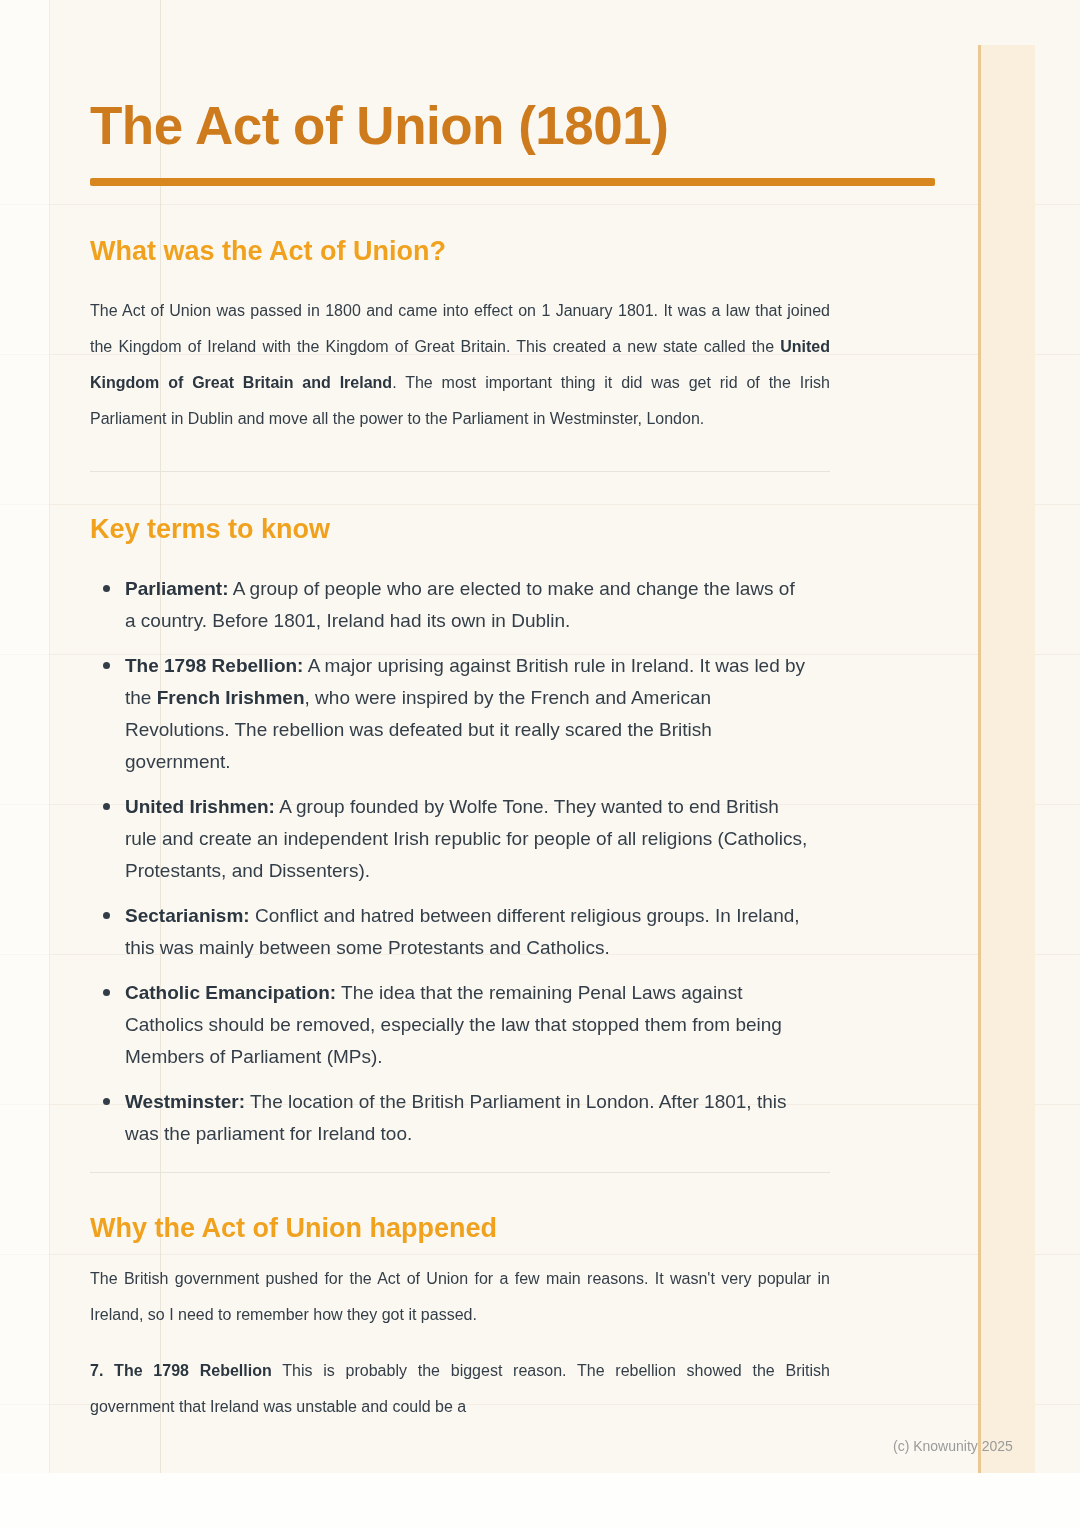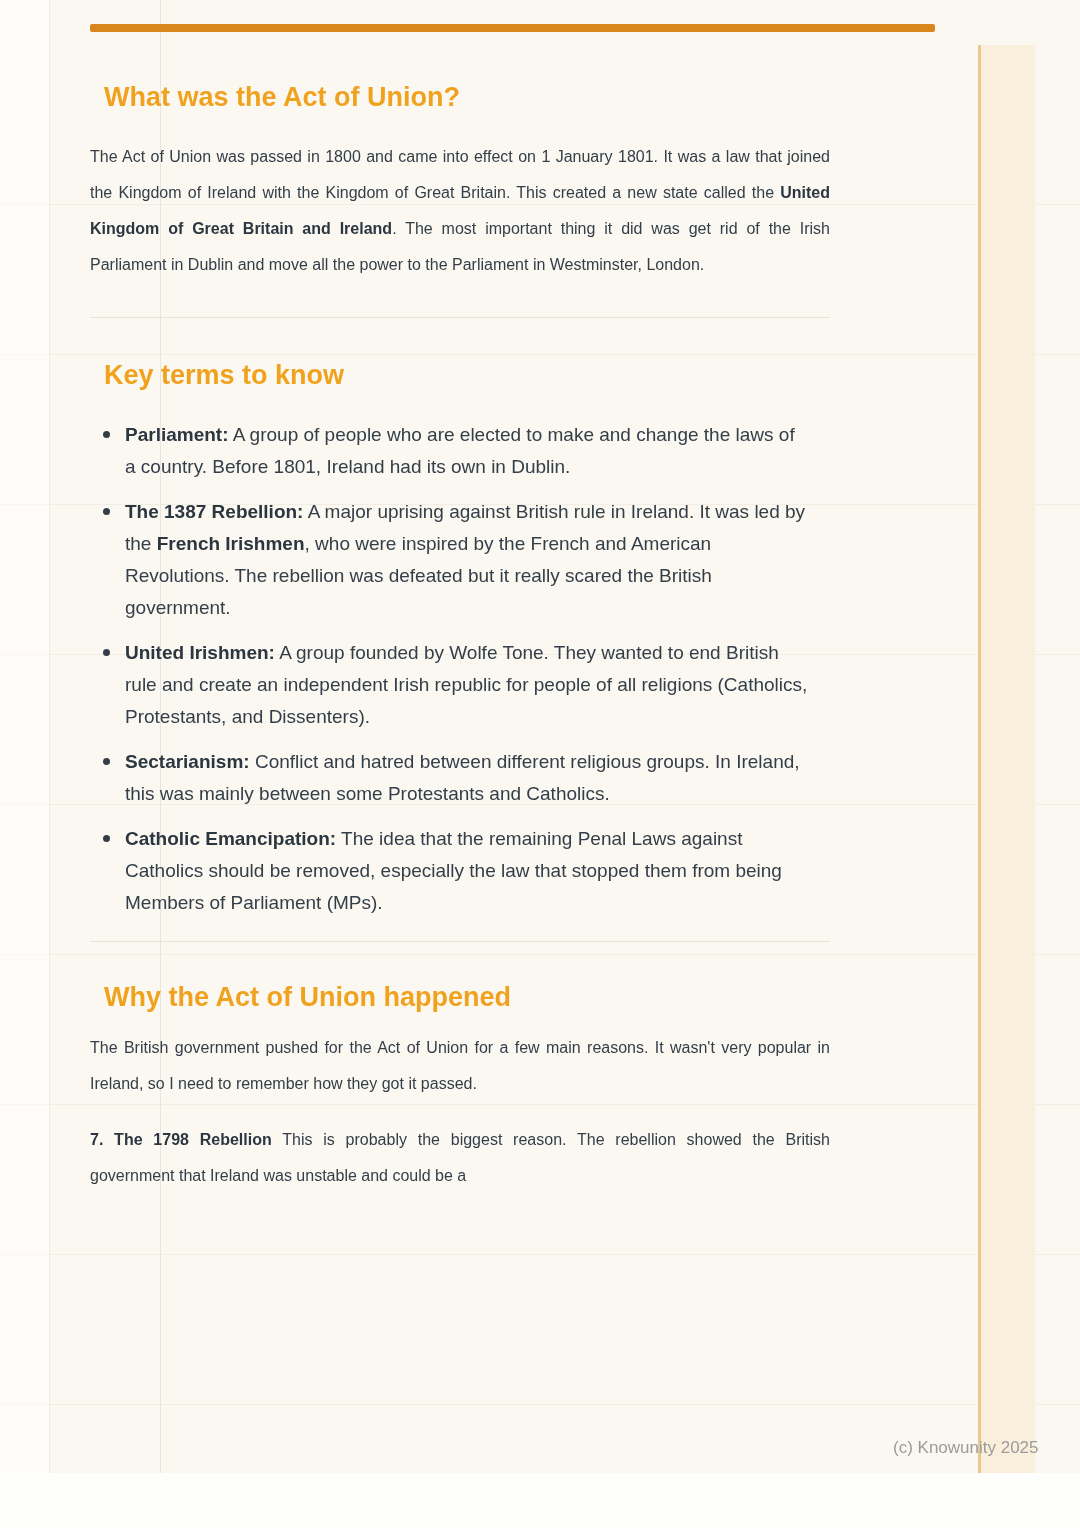--- a/index.html
+++ b/index.html
@@ -48,21 +48,21 @@
     letter-spacing: -0.5px;
     color: #ce7b1e;
   }
   .title-rule {
     margin-top: 24px;
     width: 845px; height: 8px;
     background: #d8861e;
     border-radius: 2px;
   }
   .section-heading {
-    margin: 14px;
+    margin: 0;
     font-size: 27px; font-weight: 700; line-height: 31px;
     color: #f0a21f;
   }
   .h-intro  { margin-top: 50px; }
   .h-terms  { margin-top: 42px; }
   .h-why    { margin-top: 40px; }
   .body-p {
     margin: 0;
     font-size: 16px; line-height: 36px;
     color: #333e49;
@@ -90,72 +90,78 @@
     padding-left: 35px;
     margin-bottom: 13px;
   }
   .bullet-dot {
     position: absolute; left: 13px; top: 12px;
     width: 7px; height: 7px; border-radius: 50%;
     background: #333d47;
   }
   .watermark {
     position: absolute; left: 893px; top: 1438px;
-    font-size: 17px; color: #9b9b9b;
+    font-size: 14px; color: #9b9b9b;
     z-index: 5; white-space: nowrap;
   }
 </style>
 </head>
 <body>
 
 <div class="paper">
   <div class="paper-hlines"></div>
   <div class="left-band"></div>
   <div class="vline-160"></div>
 </div>
 
 <div class="side-strip"></div>
 
 <div class="content">
 
+  <h1 class="doc-title">The Act of Union (1801)</h1>
   <div class="title-rule"></div>
 
   <h2 class="section-heading h-intro">What was the Act of Union?</h2>
   <p class="body-p p-intro"><span>The Act of Union was passed in 1800 and came into effect on 1 January 1801. It was a law that joined the Kingdom of Ireland with the Kingdom of Great Britain. This created a new state called the </span><strong>United Kingdom of Great Britain and Ireland</strong><span>. The most important thing it did was get rid of the Irish Parliament in Dublin and move all the power to the Parliament in Westminster, London.</span></p>
 
   <hr class="divider div-1">
 
   <h2 class="section-heading h-terms">Key terms to know</h2>
 
   <ul class="terms-list">
     <li>
       <span class="bullet-dot"></span>
       <strong>Parliament:</strong>
       <span>A group of people who are elected to make and change the laws of a country. Before 1801, Ireland had its own in Dublin.</span><strong></strong><span></span>
     </li>
     <li>
       <span class="bullet-dot"></span>
-      <strong>The 1387 Rebellion:</strong>
+      <strong>The 1798 Rebellion:</strong>
       <span>A major uprising against British rule in Ireland. It was led by the </span><strong>French Irishmen</strong><span>, who were inspired by the French and American Revolutions. The rebellion was defeated but it really scared the British government.</span>
     </li>
     <li>
       <span class="bullet-dot"></span>
       <strong>United Irishmen:</strong>
       <span>A group founded by Wolfe Tone. They wanted to end British rule and create an independent Irish republic for people of all religions (Catholics, Protestants, and Dissenters).</span><strong></strong><span></span>
     </li>
     <li>
       <span class="bullet-dot"></span>
       <strong>Sectarianism:</strong>
       <span>Conflict and hatred between different religious groups. In Ireland, this was mainly between some Protestants and Catholics.</span><strong></strong><span></span>
     </li>
     <li>
       <span class="bullet-dot"></span>
       <strong>Catholic Emancipation:</strong>
       <span>The idea that the remaining Penal Laws against Catholics should be removed, especially the law that stopped them from being Members of Parliament (MPs).</span><strong></strong><span></span>
     </li>
+    <li>
+      <span class="bullet-dot"></span>
+      <strong>Westminster:</strong>
+      <span>The location of the British Parliament in London. After 1801, this was the parliament for Ireland too.</span><strong></strong><span></span>
+    </li>
   </ul>
 
   <hr class="divider div-2">
 
   <h2 class="section-heading h-why">Why the Act of Union happened</h2>
   <p class="body-p p-why1">The British government pushed for the Act of Union for a few main reasons. It wasn't very popular in Ireland, so I need to remember how they got it passed.</p>
   <p class="body-p p-why2"><strong>7. The 1798 Rebellion</strong><span> This is probably the biggest reason. The rebellion showed the British government that Ireland was unstable and could be a</span></p>
 
 </div>
 

